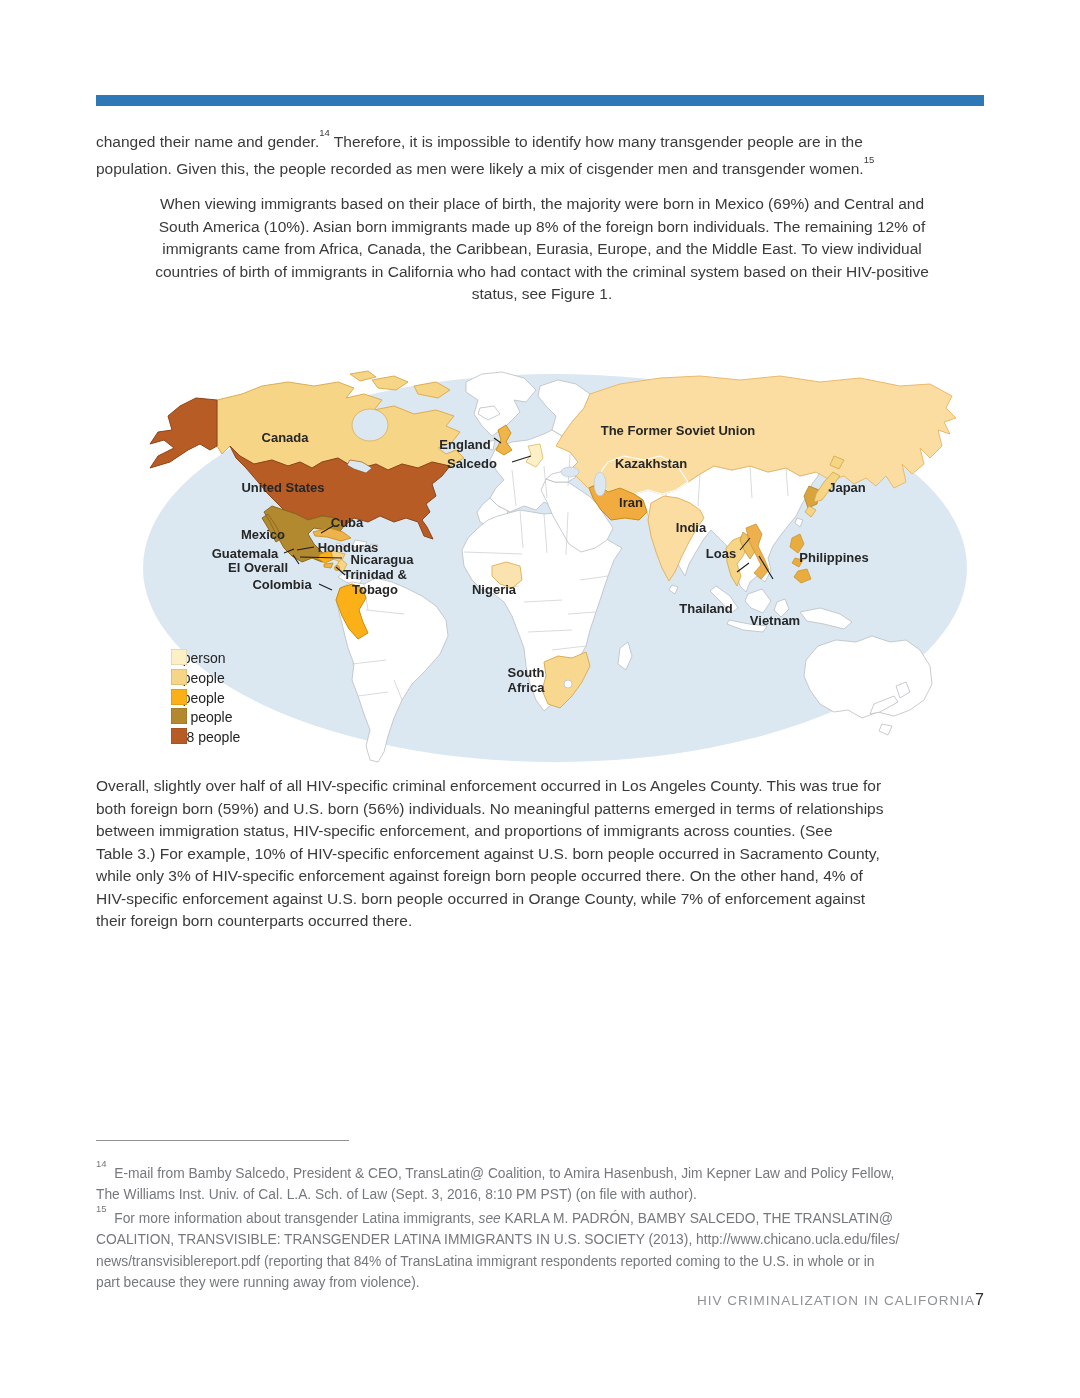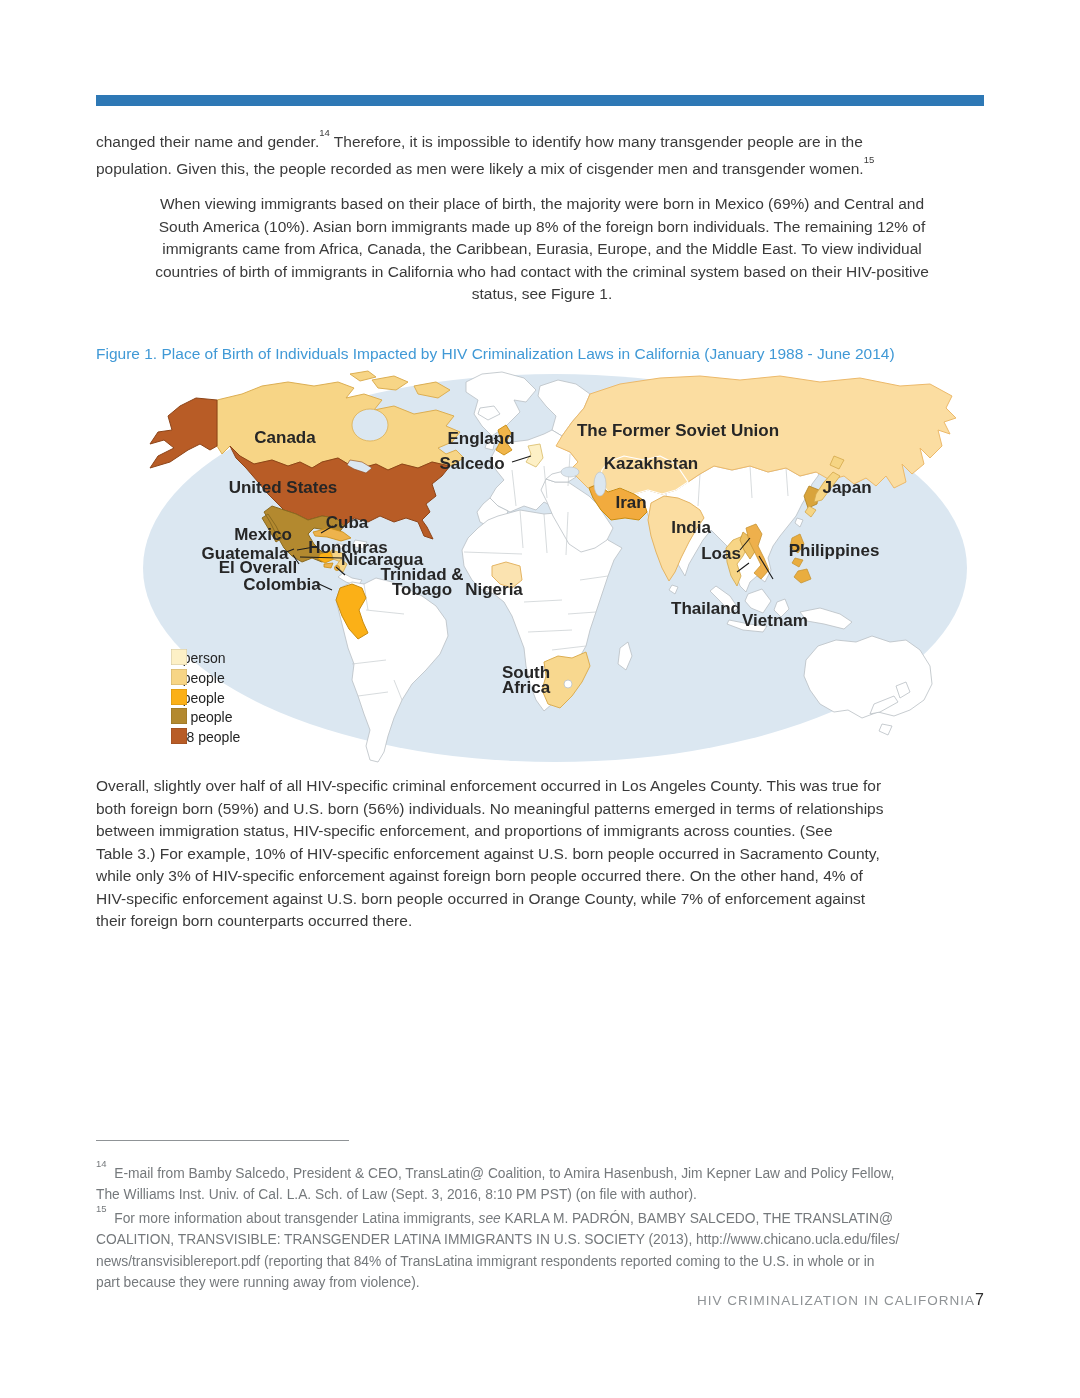--- a/index.html
+++ b/index.html
@@ -4,21 +4,21 @@
 <style>
   html,body{margin:0;padding:0;background:#ffffff;}
   .page{position:relative;width:1080px;height:1398px;background:#ffffff;
         font-family:"Liberation Sans",sans-serif;overflow:hidden;}
   .topbar{position:absolute;left:96px;top:95px;width:888px;height:11px;}
   .para{position:absolute;left:96px;width:892px;font-size:15.5px;line-height:22.5px;
         color:#3a3a3a;white-space:pre-wrap;}
   .figtitle{position:absolute;left:96px;top:345px;width:892px;font-size:15.5px;}
   .mapwrap{position:absolute;left:100px;top:370px;width:880px;height:400px;}
   .mapwrap svg{position:absolute;left:0;top:0;}
-  .mlabel{position:absolute;transform:translate(-50%,-50%);font-size:17px;font-weight:600;
+  .mlabel{position:absolute;transform:translate(-50%,-50%);font-size:13px;font-weight:600;
           color:#262626;white-space:nowrap;line-height:15px;text-align:center;}
   .legend-row{position:absolute;display:flex;align-items:center;gap:8px;height:17px;}
   .legend-row .ltxt{font-size:14px;color:#232323;}
   .fnrule{position:absolute;left:96px;top:1140px;width:253px;border-top:1px solid #8f9396;}
   .footnote{position:absolute;left:96px;width:896px;font-size:13.8px;line-height:21.5px;
             color:#75797c;white-space:pre-wrap;}
   .footnote sup, .para sup{font-size:9.5px;position:relative;top:-5px;}
   .footnote em{font-style:italic;}
   .pagefooter{position:absolute;right:96px;top:1291px;display:flex;align-items:baseline;}
   .pagefooter .ftext{font-size:13.5px;letter-spacing:1px;color:#8f9396;}
@@ -33,21 +33,20 @@
 
   <div class="para" style="top:127px;"><span>changed their name and gender.</span><sup>14</sup><span> Therefore, it is impossible to identify how many transgender people are in the
 population. Given this, the people recorded as men were likely a mix of cisgender men and transgender women.</span><sup>15</sup></div>
 
   <div class="para" style="top:193px;text-align:center;">When viewing immigrants based on their place of birth, the majority were born in Mexico (69%) and Central and
 South America (10%). Asian born immigrants made up 8% of the foreign born individuals. The remaining 12% of
 immigrants came from Africa, Canada, the Caribbean, Eurasia, Europe, and the Middle East. To view individual
 countries of birth of immigrants in California who had contact with the criminal system based on their HIV-positive
 status, see Figure 1.</div>
 
-  <div class="figtitle" style="color:#4099d6;">Figure 1. Place of Birth of Individuals Impacted by HIV Criminalization Laws in California (January 1988 - June 2014)</div>
 
   <div class="mapwrap">
     <svg width="880" height="400" viewBox="0 0 880 400">
 
       <ellipse cx="455" cy="198" rx="412" ry="194" stroke="none" fill="#dbe7f1"></ellipse>
 
       <g stroke="#b9bfc4" stroke-width="0.8" stroke-linejoin="round">
 
         <path fill="#ffffff" d="M366,12 L382,4 L402,2 L424,8 L436,20 L426,32 L414,30 L420,42 L406,56 L392,66 L382,56 L374,44 L378,30 L366,22 Z"></path>
         <path fill="#ffffff" d="M380,38 L394,36 L400,44 L388,50 L378,44 Z"></path>
@@ -109,40 +108,40 @@
         <path stroke="#8d4418" stroke-width="0.6" d="M250,90 L262,92 L272,98 L266,103 L254,99 L247,95 Z" fill="#dbe7f1"></path>
         <ellipse stroke="#b9bfc4" stroke-width="0.6" cx="470" cy="102" rx="9" ry="5" fill="#dbe7f1"></ellipse>
         <ellipse stroke="#b9bfc4" stroke-width="0.6" cx="500" cy="114" rx="6" ry="12" fill="#dbe7f1"></ellipse>
       </g>
 
       <path fill="none" stroke="#1c1c1c" stroke-width="1.1" d="M394,68 L401,73 M412,92 L431,86 M233,156 L221,163 M214,177 L197,180 M184,183 L194,179 M199,194 L193,185 M242,188 L200,187 M245,205 L236,197 M219,214 L232,220 M640,180 L650,168 M637,202 L649,193 M673,209 L659,186"></path>
     </svg>
 
     <span class="mlabel" style="left:185px;top:67px;">Canada</span>
     <span class="mlabel" style="left:183px;top:117px;">United States</span>
-    <span class="mlabel" style="left:365px;top:68px;margin-left:16px;">England</span>
+    <span class="mlabel" style="left:365px;top:74px;">England</span>
     <span class="mlabel" style="left:372px;top:93px;">Salcedo</span>
     <span class="mlabel" style="left:578px;top:60px;">The Former Soviet Union</span>
     <span class="mlabel" style="left:551px;top:93px;">Kazakhstan</span>
     <span class="mlabel" style="left:747px;top:117px;">Japan</span>
     <span class="mlabel" style="left:531px;top:132px;">Iran</span>
     <span class="mlabel" style="left:591px;top:157px;">India</span>
     <span class="mlabel" style="left:247px;top:152px;">Cuba</span>
     <span class="mlabel" style="left:163px;top:164px;">Mexico</span>
     <span class="mlabel" style="left:248px;top:177px;">Honduras</span>
     <span class="mlabel" style="left:145px;top:183px;">Guatemala</span>
     <span class="mlabel" style="left:158px;top:197px;">El Overall</span>
     <span class="mlabel" style="left:282px;top:189px;">Nicaragua</span>
-    <span class="mlabel" style="left:275px;top:212px;margin-left:47px;"><span>Trinidad &amp;</span><br><span>Tobago</span></span>
+    <span class="mlabel" style="left:275px;top:212px;"><span>Trinidad &amp;</span><br><span>Tobago</span></span>
     <span class="mlabel" style="left:182px;top:214px;">Colombia</span>
     <span class="mlabel" style="left:394px;top:219px;">Nigeria</span>
     <span class="mlabel" style="left:621px;top:183px;">Loas</span>
     <span class="mlabel" style="left:606px;top:205px;margin-top:33px;">Thailand</span>
     <span class="mlabel" style="left:675px;top:218px;margin-top:32px;">Vietnam</span>
-    <span class="mlabel" style="left:734px;top:180px;">Philippines</span>
+    <span class="mlabel" style="left:734px;top:187px;">Philippines</span>
     <span class="mlabel" style="left:426px;top:310px;"><span>South</span><br><span>Africa</span></span>
 
     <div class="legend-row" style="left:71px;top:279px;">
       <svg width="16" height="16">
           <rect x="0" y="0" width="16" height="16" stroke="rgba(0,0,0,0.18)" stroke-width="1" fill="#fdf0c6"></rect>
         </svg>
       <span class="ltxt">1 person</span>
     </div>
     <div class="legend-row" style="left:71px;top:299px;">
       <svg width="16" height="16">

